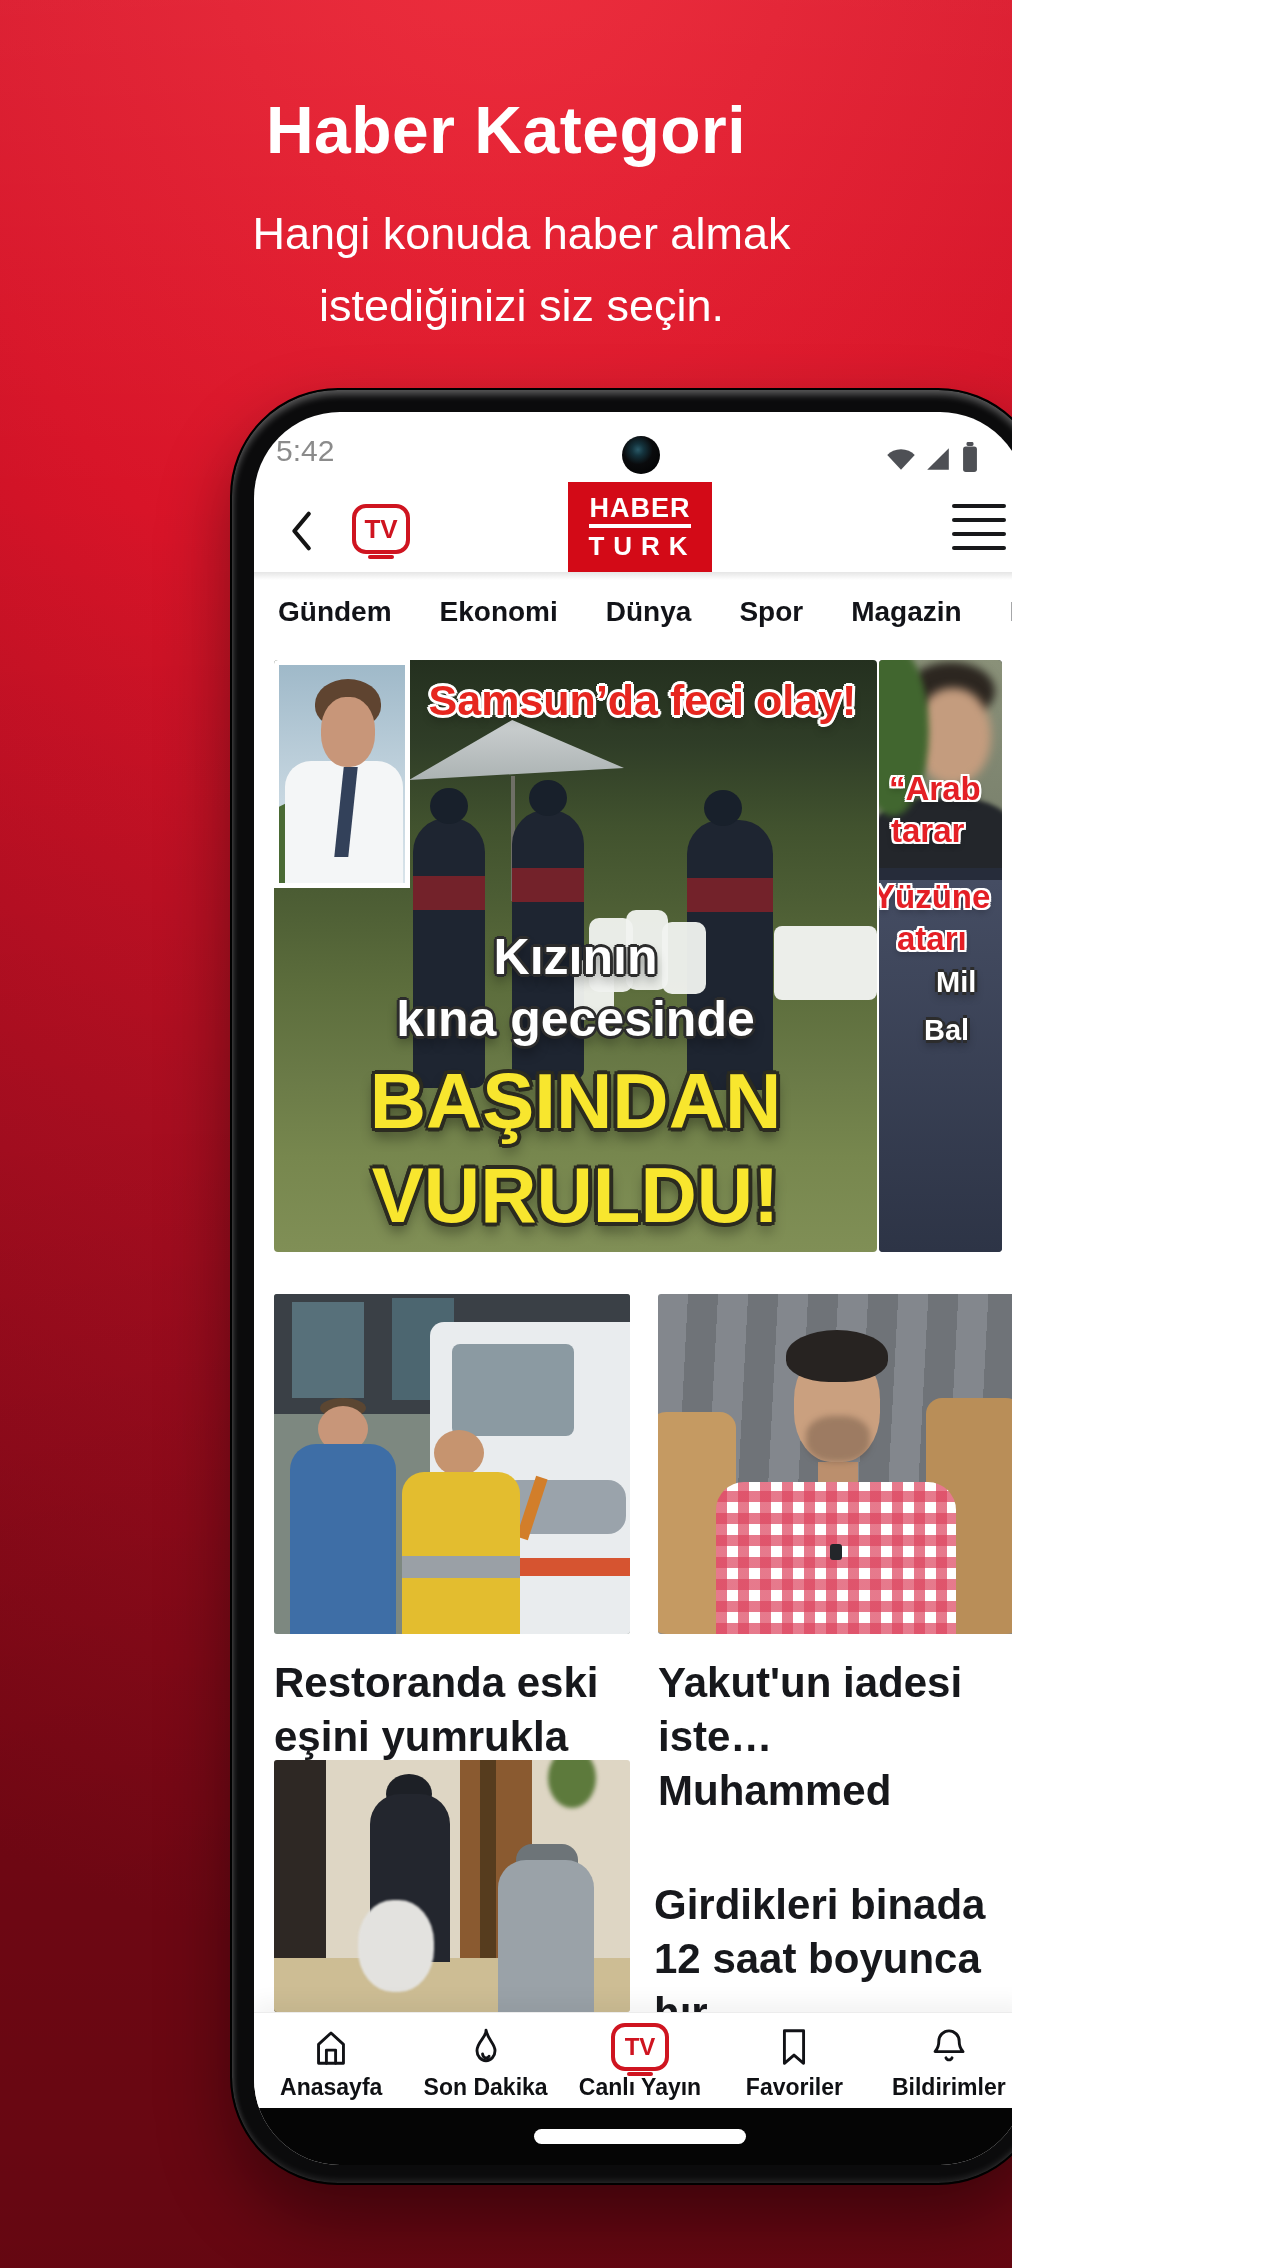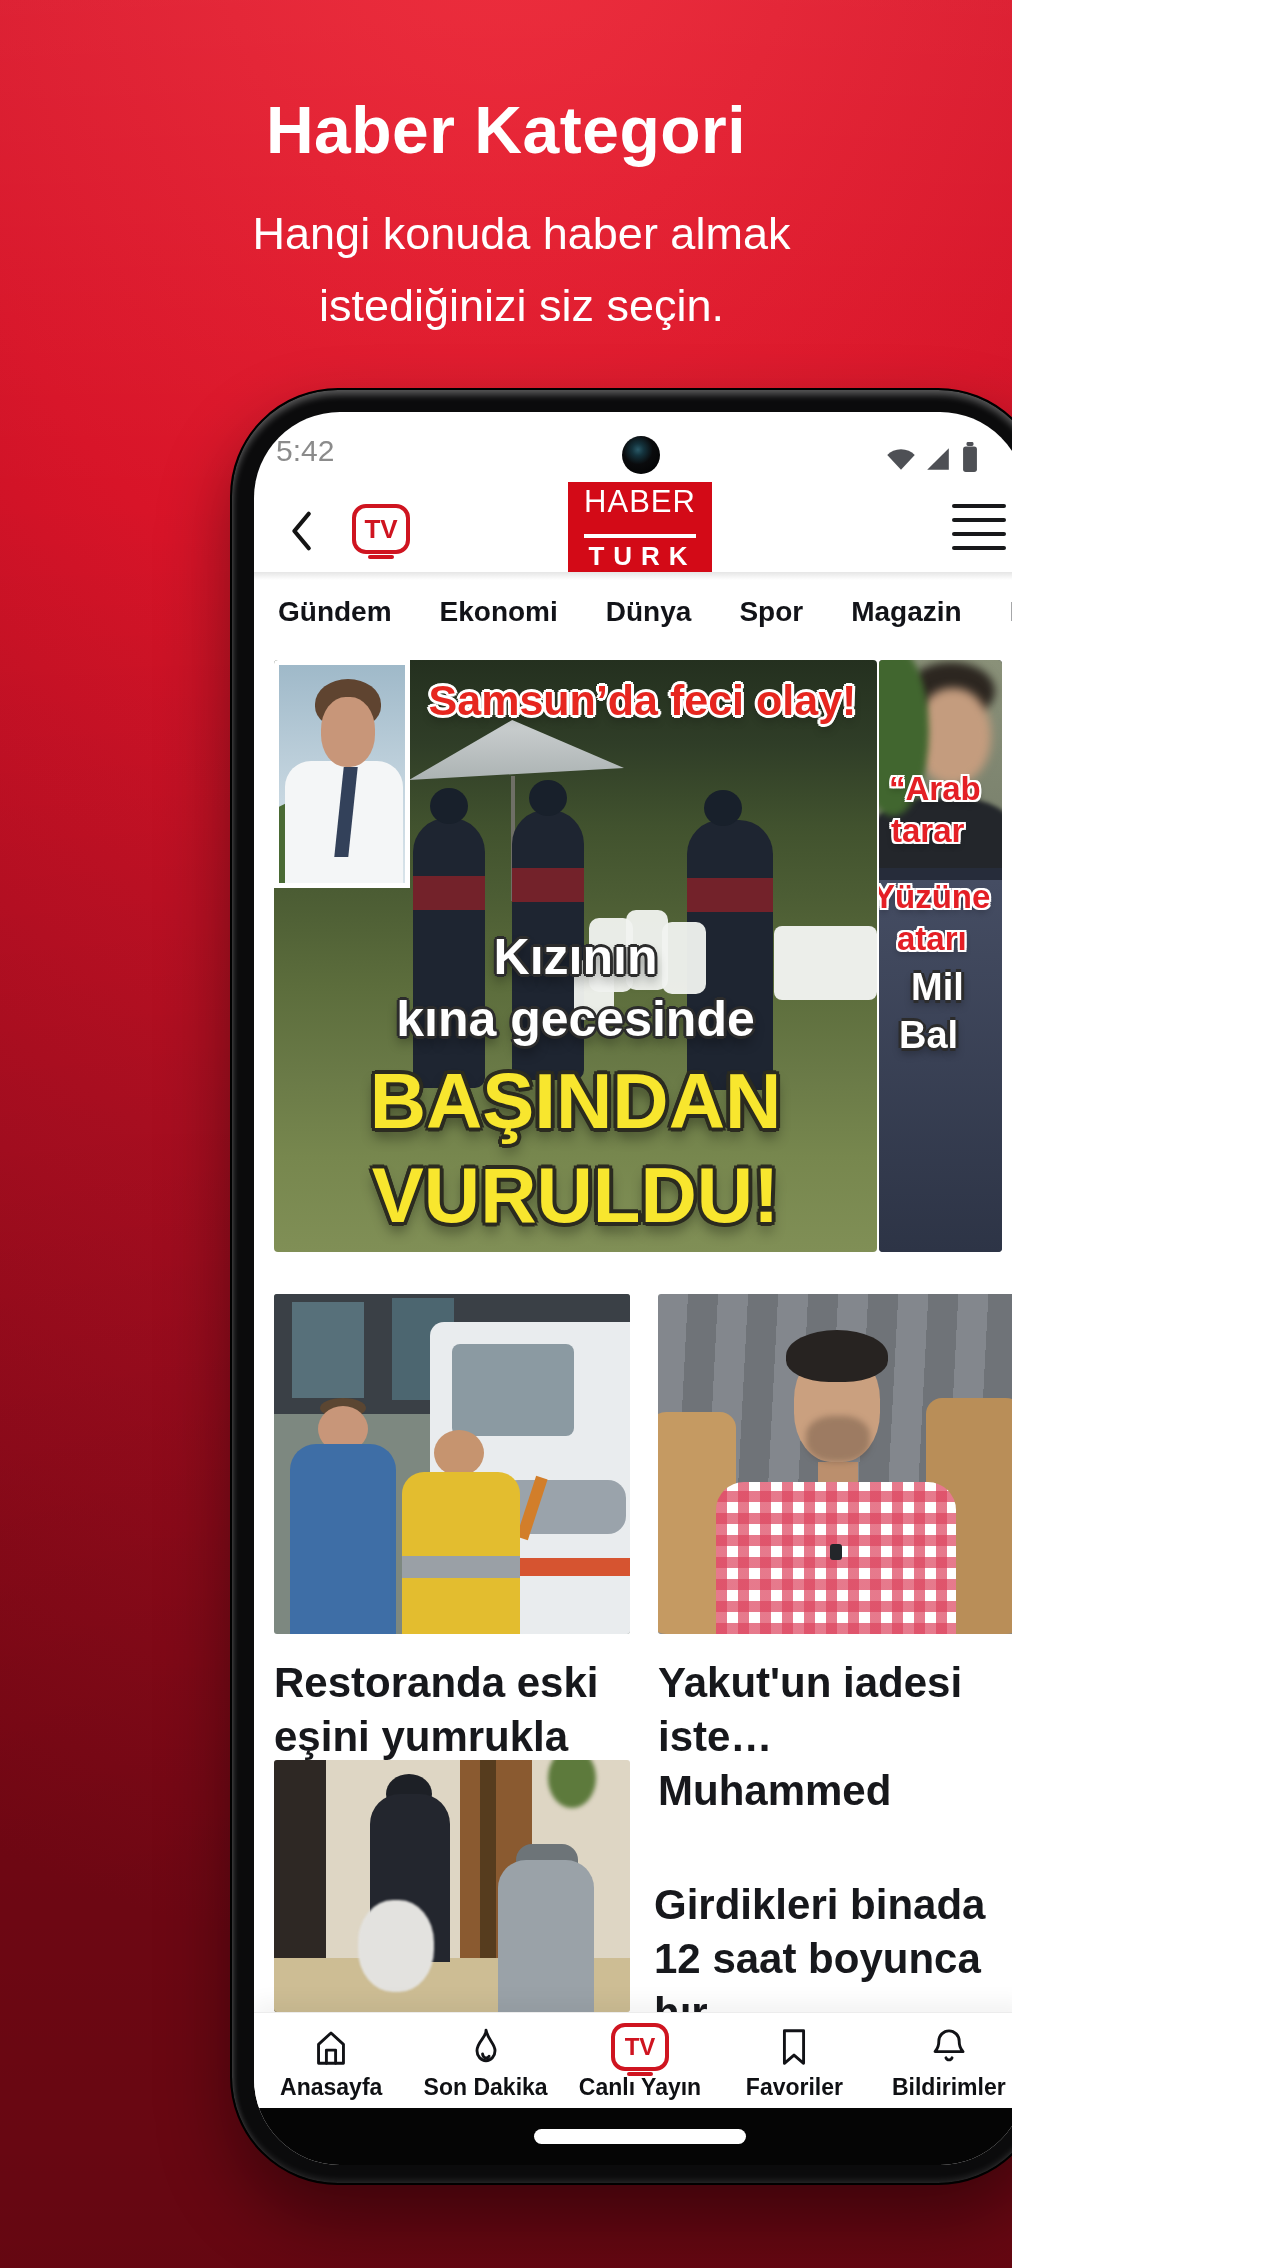--- a/index.html
+++ b/index.html
@@ -38,22 +38,22 @@
 
   
   .back-btn{ position:absolute; left:26px; top:92px; width:46px; height:54px; }
   .tv-badge{ position:relative; border:4px solid #cf1420; border-radius:14px;
     display:flex; align-items:center; justify-content:center; color:#cf1420; font-weight:800; }
   .tv-badge::after{ content:""; position:absolute; bottom:-9px; left:50%; transform:translateX(-50%);
     width:26px; height:4px; border-radius:2px; background:#cf1420; }
   .tv-header{ position:absolute; left:98px; top:92px; width:58px; height:50px; font-size:26px; }
   .ht-logo{ position:absolute; left:314px; top:70px; width:144px; height:90px; background:#d30a17;
     display:flex; flex-direction:column; align-items:center; justify-content:center; color:#fff; }
-  .ht-top{ font-size:31px; font-weight:400; letter-spacing:1px; line-height:1;
-    border-bottom:4px solid #fff; padding-bottom:17px; }
+  .ht-top{ font-size:27px; font-weight:700; letter-spacing:1px; line-height:1;
+    border-bottom:4px solid #fff; padding-bottom:2px; }
   .ht-bottom{ font-size:26px; font-weight:800; letter-spacing:9px; margin-top:5px; text-indent:5px; line-height:1; }
   .hamburger{ position:absolute; left:698px; top:92px; width:54px; }
   .hamburger span{ display:block; width:54px; height:4px; background:#17181a; border-radius:2px; margin-bottom:10px; }
   .header-divider{ position:absolute; left:0; right:0; top:160px; height:8px;
     background:linear-gradient(180deg, rgba(0,0,0,.10), rgba(0,0,0,0)); }
 
   
   .tabs{ position:absolute; left:0; right:0; top:176px; height:48px; display:flex; align-items:center;
     gap:48px; padding-left:24px; overflow:hidden; white-space:nowrap;
     font-size:28px; font-weight:800; color:#121318; }
@@ -96,22 +96,22 @@
   .sc-top{ position:absolute; left:0; top:0; width:100%; height:208px; background:linear-gradient(180deg,#8a9179,#767d6a); }
   .sc-foliage{ position:absolute; left:-22px; top:-14px; width:72px; height:170px; border-radius:50%; background:#41662f; filter:blur(3px); }
   .sc-hair{ position:absolute; left:28px; top:2px; width:88px; height:58px; border-radius:50%; background:#2c2620; filter:blur(4px); }
   .sc-face{ position:absolute; left:36px; top:28px; width:76px; height:96px; border-radius:48%; background:#c49c7e; filter:blur(5px); }
   .sc-shoulders{ position:absolute; left:-6px; top:138px; width:140px; height:76px; border-radius:40% 40% 0 0; background:#23262b; filter:blur(2px); }
   .sc-band{ position:absolute; left:0; top:208px; width:100%; height:12px; background:#262c3a; }
   .sc-bottom{ position:absolute; left:0; top:220px; width:100%; height:372px; background:linear-gradient(180deg,#454d63,#2d3446); }
   .sc-red{ position:absolute; font-size:33px; font-weight:800; color:#e41f25; white-space:nowrap;
     text-shadow:2px 0 0 #fff,-2px 0 0 #fff,0 2px 0 #fff,0 -2px 0 #fff,2px 2px 0 #fff,-2px -2px 0 #fff,2px -2px 0 #fff,-2px 2px 0 #fff,0 4px 6px rgba(0,0,0,.3); }
   .sr1{ left:10px; top:110px; } .sr2{ left:12px; top:152px; } .sr3{ left:-6px; top:218px; } .sr4{ left:18px; top:260px; }
-  .sc-white{ position:absolute; font-size:38px; font-weight:800; color:#fff; white-space:nowrap;
-    text-shadow:3px 0 0 #2c2c2c,-3px 0 0 #2c2c2c,0 3px 0 #2c2c2c,0 -3px 0 #2c2c2c,0 5px 8px rgba(0,0,0,.4); }
+  .sc-white{ position:absolute; font-size:29px; font-weight:800; color:#fff; white-space:nowrap;
+    text-shadow:3px 0 0 #2c2c2c,-3px 0 0 #2c2c2c,0 3px 0 #2c2c2c,0 -3px 0 #2c2c2c,0 5px 8px rgba(0,0,0,.4);margin-left:25px; }
   .sw1{ left:32px; top:306px; } .sw2{ left:20px; top:354px; }
 
   
   .nimg{ position:absolute; overflow:hidden; border-radius:3px; }
   .img1{ left:20px; top:882px; width:356px; height:340px; background:#7d8880; }
   .i1-store{ position:absolute; left:0; top:0; width:100%; height:120px; background:#3a4046; }
   .i1-win1{ position:absolute; left:18px; top:8px; width:72px; height:96px; background:#57707a; }
   .i1-win2{ position:absolute; left:118px; top:4px; width:62px; height:102px; background:#4c6administrator0; background:#4c6670; }
   .i1-van{ position:absolute; right:0; top:28px; width:200px; height:312px; background:#e9ecee; border-radius:14px 0 0 0; }
   .i1-vwin{ position:absolute; left:22px; top:22px; width:122px; height:92px; background:#8b9aa2; border-radius:8px; }

